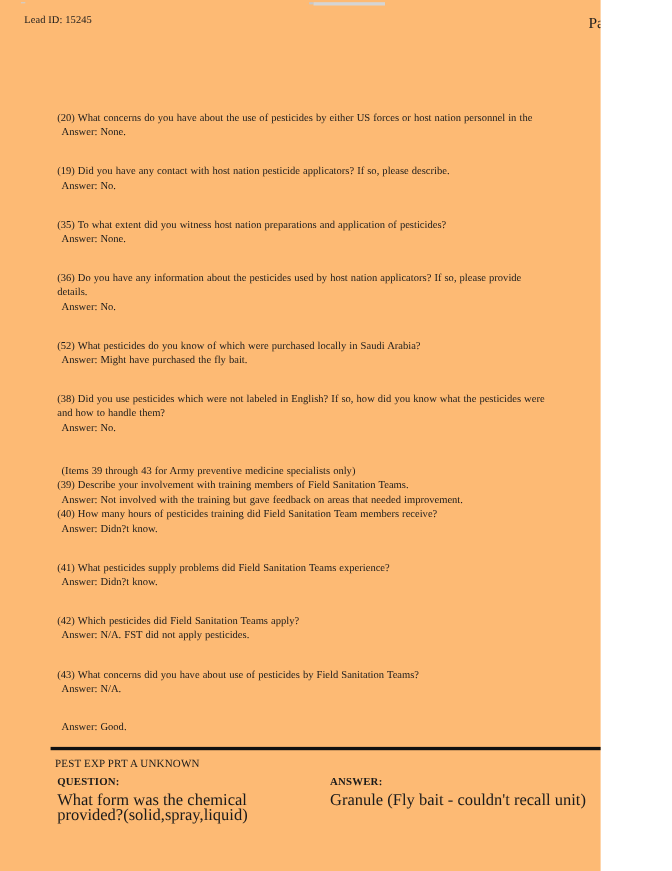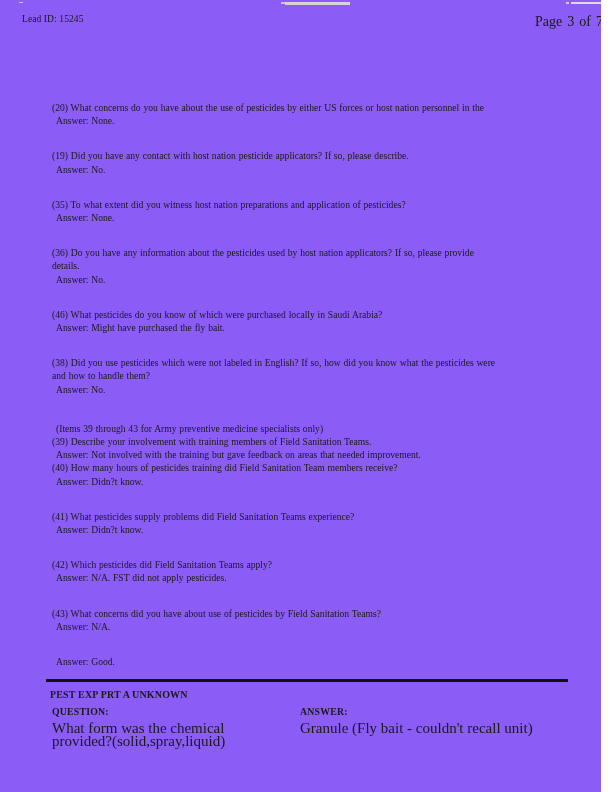--- a/index.html
+++ b/index.html
@@ -7,23 +7,23 @@
     margin: 0;
     padding: 0;
     background: #ffffff;
   }
   body {
     font-family: "Liberation Serif", "DejaVu Serif", serif;
     color: #1a1a1a;
   }
   #page {
     position: relative;
-    width: 601px;
+    width: 546px;
     height: 792px;
-    background: #8b5cf6;
+    background: #fdba74;
     overflow: hidden;
   }
 
   
   .scan-artifact {
     position: absolute;
     background: #d8d8d8;
     pointer-events: none;
   }
   .scan-artifact.a1 { left: 19px;  top: 2px; width: 4px;  height: 1px; background: #cfcfcf; }
@@ -97,21 +97,21 @@
     width: 522px;
   }
   .pest-rule {
     width: 522px;
     height: 3px;
     background: #111111;
     margin-bottom: 7px;
   }
   .pest-title {
     font-size: 10px;
-    font-weight: bold;
+    font-weight: normal;
     letter-spacing: 0.15px;
     margin-bottom: 6px;
     padding-left: 4px;
   }
   .qa-columns {
     position: relative;
     width: 522px;
   }
   .col {
     position: absolute;
@@ -166,21 +166,21 @@
       <div class="a-line">Answer: None.</div>
     </div>
 
     <div class="qa-block">
       <div class="q-line">(36)  Do you have any information about the pesticides used by host nation applicators?  If so, please provide</div>
       <div class="q-line">details.</div>
       <div class="a-line">Answer: No.</div>
     </div>
 
     <div class="qa-block">
-      <div class="q-line">(46)  What pesticides do you know of which were purchased locally in Saudi Arabia?</div>
+      <div class="q-line">(52)  What pesticides do you know of which were purchased locally in Saudi Arabia?</div>
       <div class="a-line">Answer: Might have purchased the fly bait.</div>
     </div>
 
     <div class="qa-block" style="margin-bottom:26px;">
       <div class="q-line">(38)  Did you use pesticides which were not labeled in English?  If so, how did you know what the pesticides were</div>
       <div class="q-line">and how to handle them?</div>
       <div class="a-line">Answer: No.</div>
     </div>
 
     <div class="group-block" style="margin-bottom:22px;">

